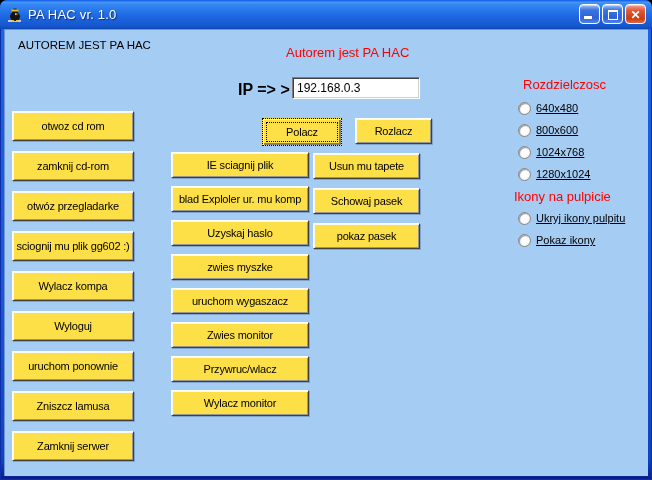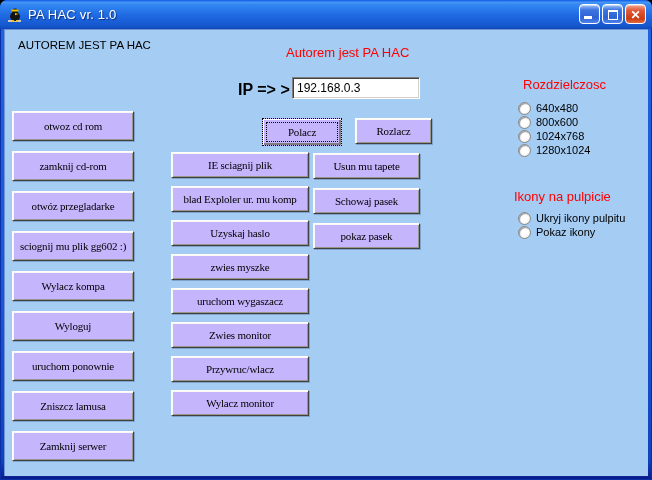--- a/index.html
+++ b/index.html
@@ -32,40 +32,40 @@
   .author-caps{left:14px;top:10px;font-size:11.5px;}
   .red{color:#FF0000;font-size:13px;white-space:nowrap;position:absolute;}
   .author-red{left:282px;top:16px;}
   .ip-label{left:234px;top:52px;font-size:16px;font-weight:bold;}
   .ip-input{position:absolute;left:288px;top:48px;width:118px;height:18px;background:#FFFFFF;
     border-top:1px solid #808080;border-left:1px solid #808080;
     border-bottom:1px solid #FFFFFF;border-right:1px solid #FFFFFF;
     box-shadow:inset 1px 1px 0 #404040, inset -1px -1px 0 #D4D0C8;
     font-family:"Liberation Sans",sans-serif;font-size:12px;padding:1px 4px;color:#000000;}
   
-  .xpbtn{background:#c4b5fd;color:#000;font-family:Liberation Serif, serif;
+  .xpbtn{background:#fde047;color:#000;font-family:Liberation Sans, sans-serif;
     font-size:11px;letter-spacing:-.2px;white-space:nowrap;
     border:1px solid;border-color:#FFFFFF #404040 #404040 #FFFFFF;
     box-shadow:inset 1px 1px 0 #F9F8F3, inset -1px -1px 0 #98968A, 1px 1px 0 rgba(20,40,90,.25);
     display:flex;align-items:center;justify-content:center;position:relative;padding:12px;cursor:default;}
   .polacz{position:absolute;left:258px;top:89px;width:80px;height:28px;
     border:1px dotted #000;box-shadow:inset 1px 1px 0 #fff, inset -2px -2px 0 #808080;}
   .polacz::after{content:"";position:absolute;inset:3px;border:1px dotted #000;}
   .rozlacz{position:absolute;left:351px;top:89px;width:77px;height:24px;}
   .col{position:absolute;display:flex;flex-direction:column;}
   .left-col{left:8px;top:82px;width:122px;gap:10px;}
   .left-col .xpbtn{height:30px;flex:none;}
   .mid-col{left:167px;top:123px;width:138px;gap:8px;}
   .mid-col .xpbtn{height:24px;flex:none;}
   .right-col{left:309px;top:124px;width:107px;gap:9px;}
   .right-col .xpbtn{height:20px;flex:none;text-align:right;}
   
   .res-title{left:519px;top:48px;}
   .icons-title{left:510px;top:160px;}
-  .radio-group{position:absolute;display:flex;flex-direction:column;gap:0;}
+  .radio-group{position:absolute;display:flex;flex-direction:column;gap:8px;text-decoration:underline;}
   .res-group{left:514px;top:72px;}
   .icons-group{left:514px;top:182px;}
   .radio-row{display:flex;align-items:center;gap:5px;height:14px;}
   .radio{width:11px;height:11px;border-radius:50%;flex:none;
     background:radial-gradient(circle at 38% 38%,#FFFFFF 45%,#E6E4DC 100%);
     border:1px solid #888;box-shadow:inset 1px 1px 1px rgba(60,60,60,.55);}
   .radio-label{font-size:11px;color:#000;white-space:nowrap;}
 </style>
 </head>
 <body>

